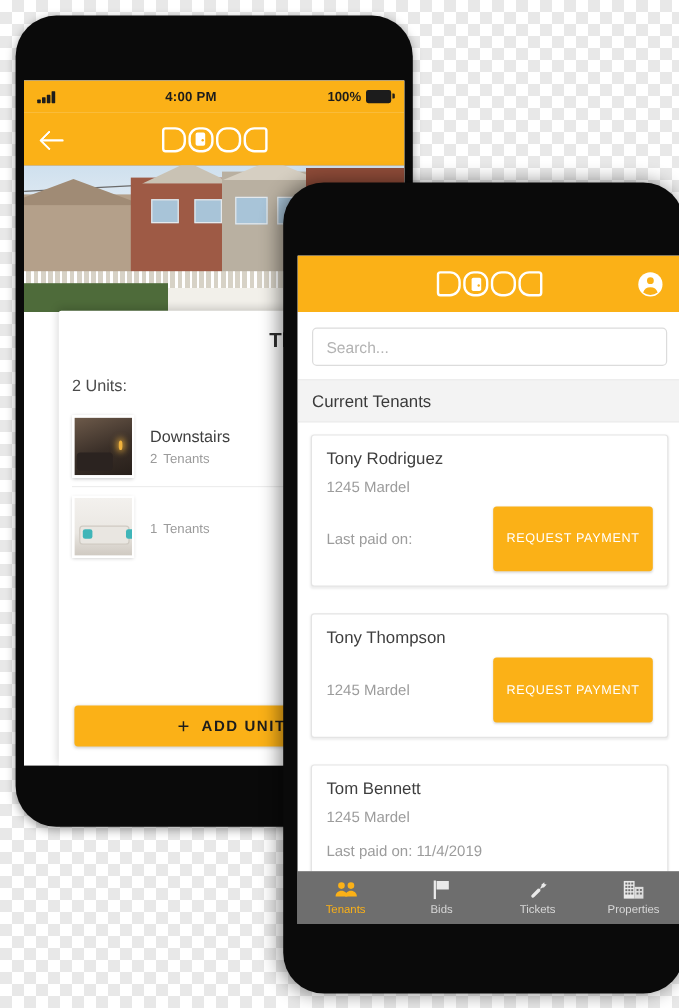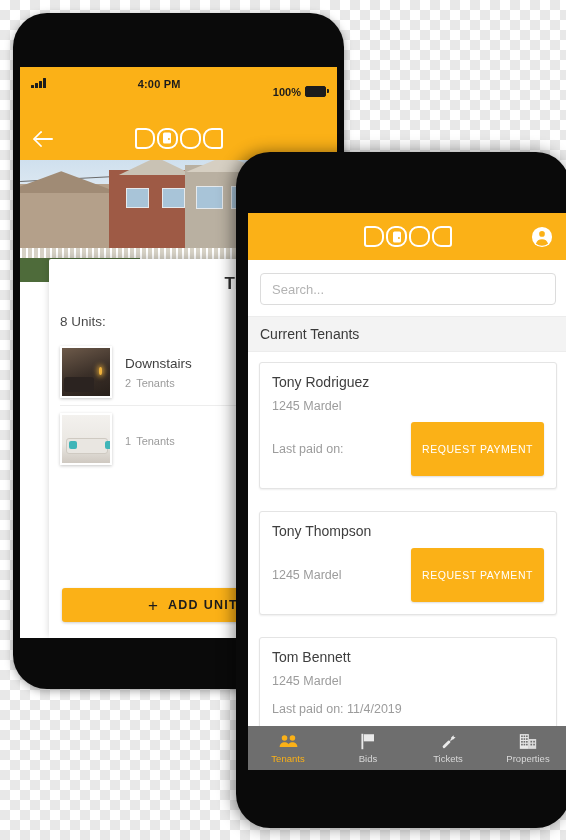--- a/index.html
+++ b/index.html
@@ -20,22 +20,22 @@
 
   #phone-left{left:13px;top:13px;width:331px;height:676px;border-radius:34px;
     box-shadow:0 2px 8px rgba(0,0,0,.35);}
   #screen-left{left:7px;top:54px;width:317px;height:571px;}
 
   #phone-right{left:236px;top:152px;width:334px;height:676px;border-radius:34px;
     box-shadow:-3px 0 16px rgba(0,0,0,.45);}
   #screen-right{left:12px;top:61px;width:320px;height:557px;}
 
   
-  .status-bar{height:27px;background:#FBB117;display:flex;
-    padding:11px 11px;justify-content:space-between;gap:36px;}
+  .status-bar{height:27px;background:#FBB117;display:flex;align-items:center;
+    padding:0 11px;justify-content:space-between;gap:36px;}
   .status-time{font-size:11px;font-weight:bold;color:#1c1c1c;letter-spacing:.2px;}
   .status-right{display:flex;align-items:center;gap:4px;}
   .status-batt-pct{font-size:11px;font-weight:bold;color:#1c1c1c;}
   .batt-body{width:19px;height:9px;border:1.5px solid #1c1c1c;border-radius:2px;
     position:relative;background:#1c1c1c;}
   .batt-body:after{content:"";position:absolute;right:-4px;top:2px;width:2px;height:4px;
     background:#1c1c1c;border-radius:0 1px 1px 0;}
   .signal{display:flex;align-items:flex-end;gap:1.5px;height:10px;}
   .signal i{width:2.5px;background:#1c1c1c;border-radius:.5px;display:block;}
   .signal i:nth-child(1){height:3px}.signal i:nth-child(2){height:5px}
@@ -208,21 +208,21 @@
         <span class="win" style="left:12%;top:16%;width:30%;height:24%"></span>
         <span class="win" style="left:12%;top:52%;width:30%;height:24%"></span>
       </div>
       <div class="h-porch"></div>
       <div class="h-rail"></div>
       <div class="h-grass"></div>
     </div>
 
     <div class="sheet">
       <div class="sheet-title">The Duplex</div>
-      <div class="units-label">8 Units:</div>
+      <div class="units-label">2 Units:</div>
 
       <div class="unit-list">
         <div class="unit-row">
           <div class="unit-thumb th-dark"></div>
           <div class="unit-info">
             <div class="unit-name">Downstairs</div>
             <div class="unit-sub">
               <b>2</b><span>Tenants</span>
             </div>
           </div>

